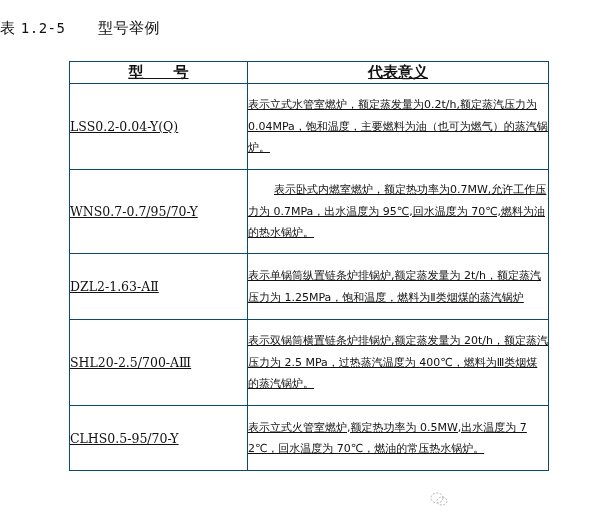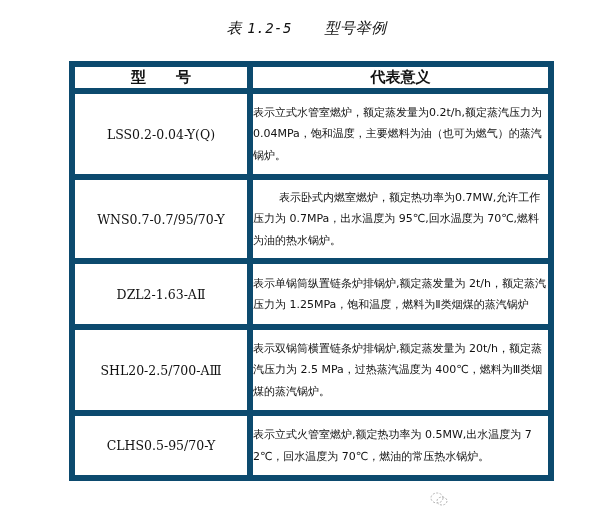--- a/index.html
+++ b/index.html
@@ -1,26 +1,26 @@
 <!DOCTYPE html>
 <html><head>
 <meta charset="utf-8">
 <style>
   html, body { margin:0; padding:0; background:#ffffff; }
   body { width:613px; height:522px; position:relative; overflow:hidden;
          font-family:"DejaVu Sans", sans-serif; color:#111; }
-  .caption { position:absolute; top:19px; left:0; width:613px; text-align:center;
-             font-size:15px; letter-spacing:0.5px;font-style:italic; }
+  .caption { position:absolute; top:19px; left:0; width:613px; text-align:left;
+             font-size:15px; letter-spacing:0.5px; }
   .caption .num { font-family:"DejaVu Sans Mono", monospace; font-size:14px; }
   .caption .gap { display:inline-block; width:22px; }
   table.spec { position:absolute; left:69px; top:61px; width:479px;
                border-collapse:collapse; table-layout:fixed; }
-  table.spec th, table.spec td { border:6px solid #0c4a6e; padding:0; }
+  table.spec th, table.spec td { border:1px solid #0c4a6e; padding:0;text-decoration:underline; }
   table.spec th { height:21px; font-size:15px; font-weight:bold; text-align:center; }
-  td.model { text-align:center; font-family:"DejaVu Serif", serif; font-size:12.5px; }
+  td.model { text-align:left; font-family:"DejaVu Serif", serif; font-size:12.5px; }
   td.desc { font-size:11px; line-height:21.5px; padding-left:1px; vertical-align:middle;
             word-break:break-all; }
   .indent { display:inline-block; width:26px; }
   .wechat { position:absolute; left:430px; top:491px; font-size:14px; color:#9a9a9a; }
   .wechat .icon { display:inline-block; width:18px; height:14px; vertical-align:-2px;
                   margin-right:8px; }
 </style>
 </head>
 <body>
 

